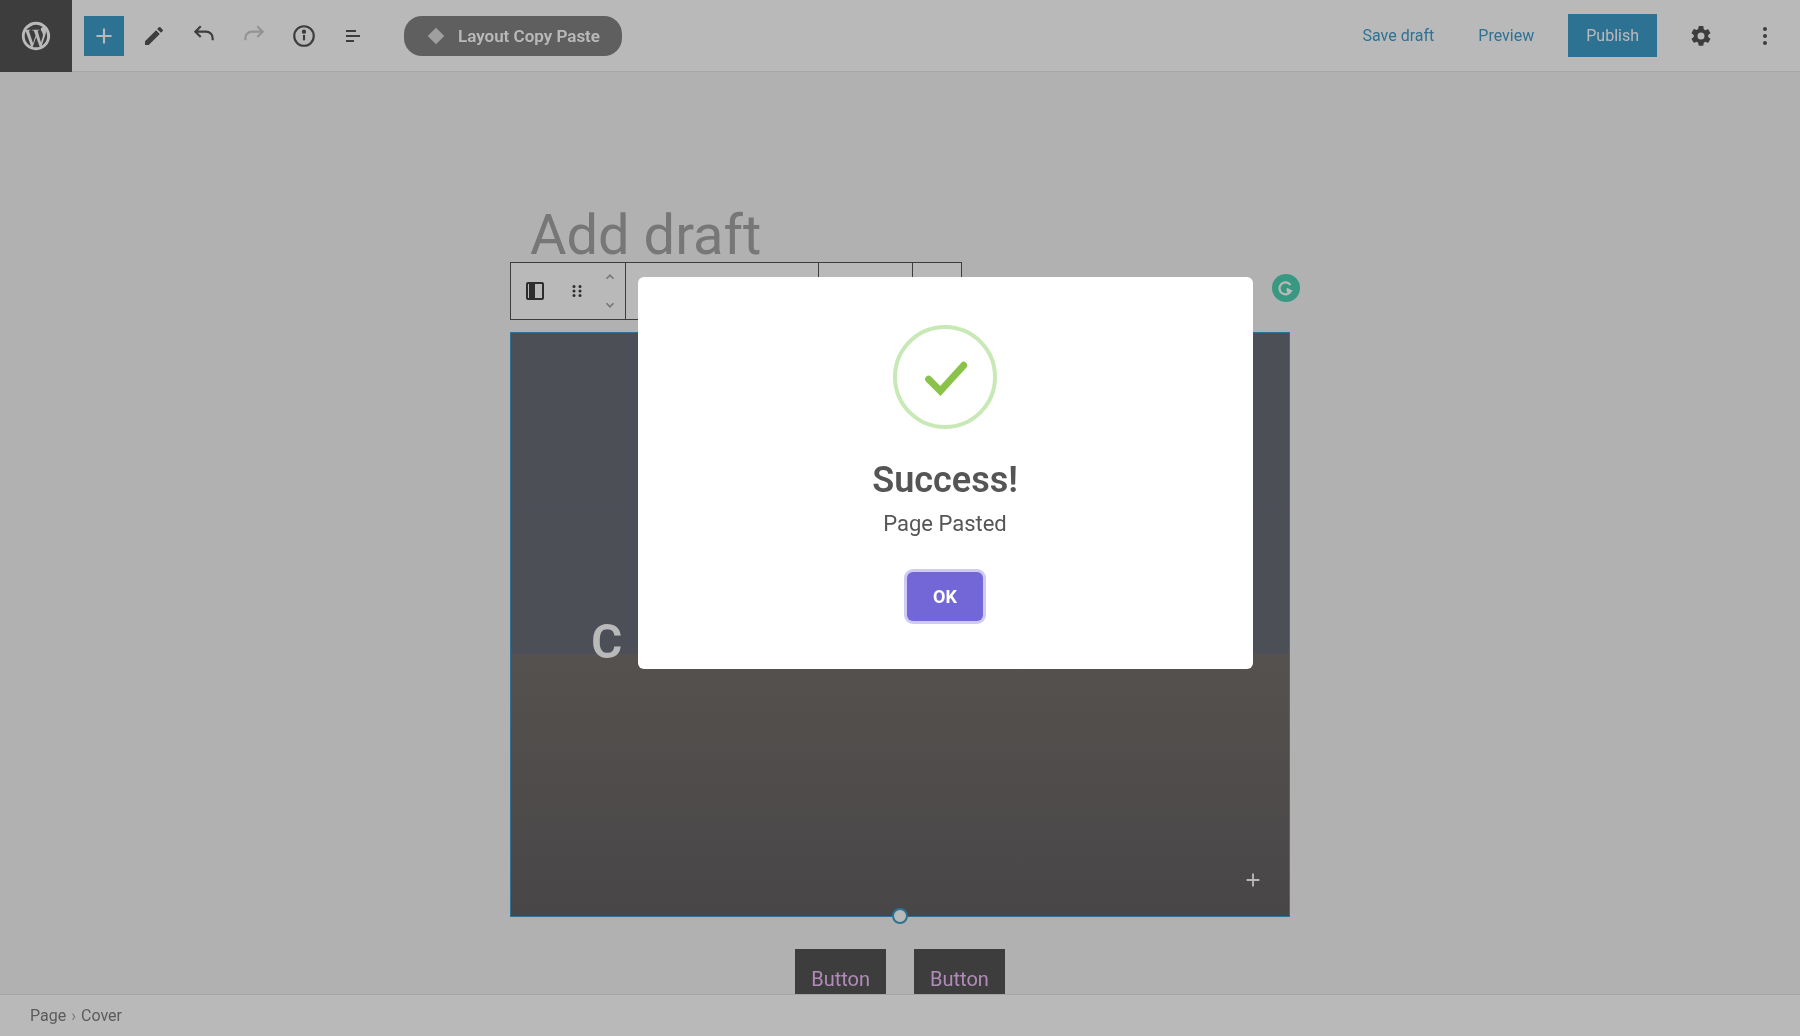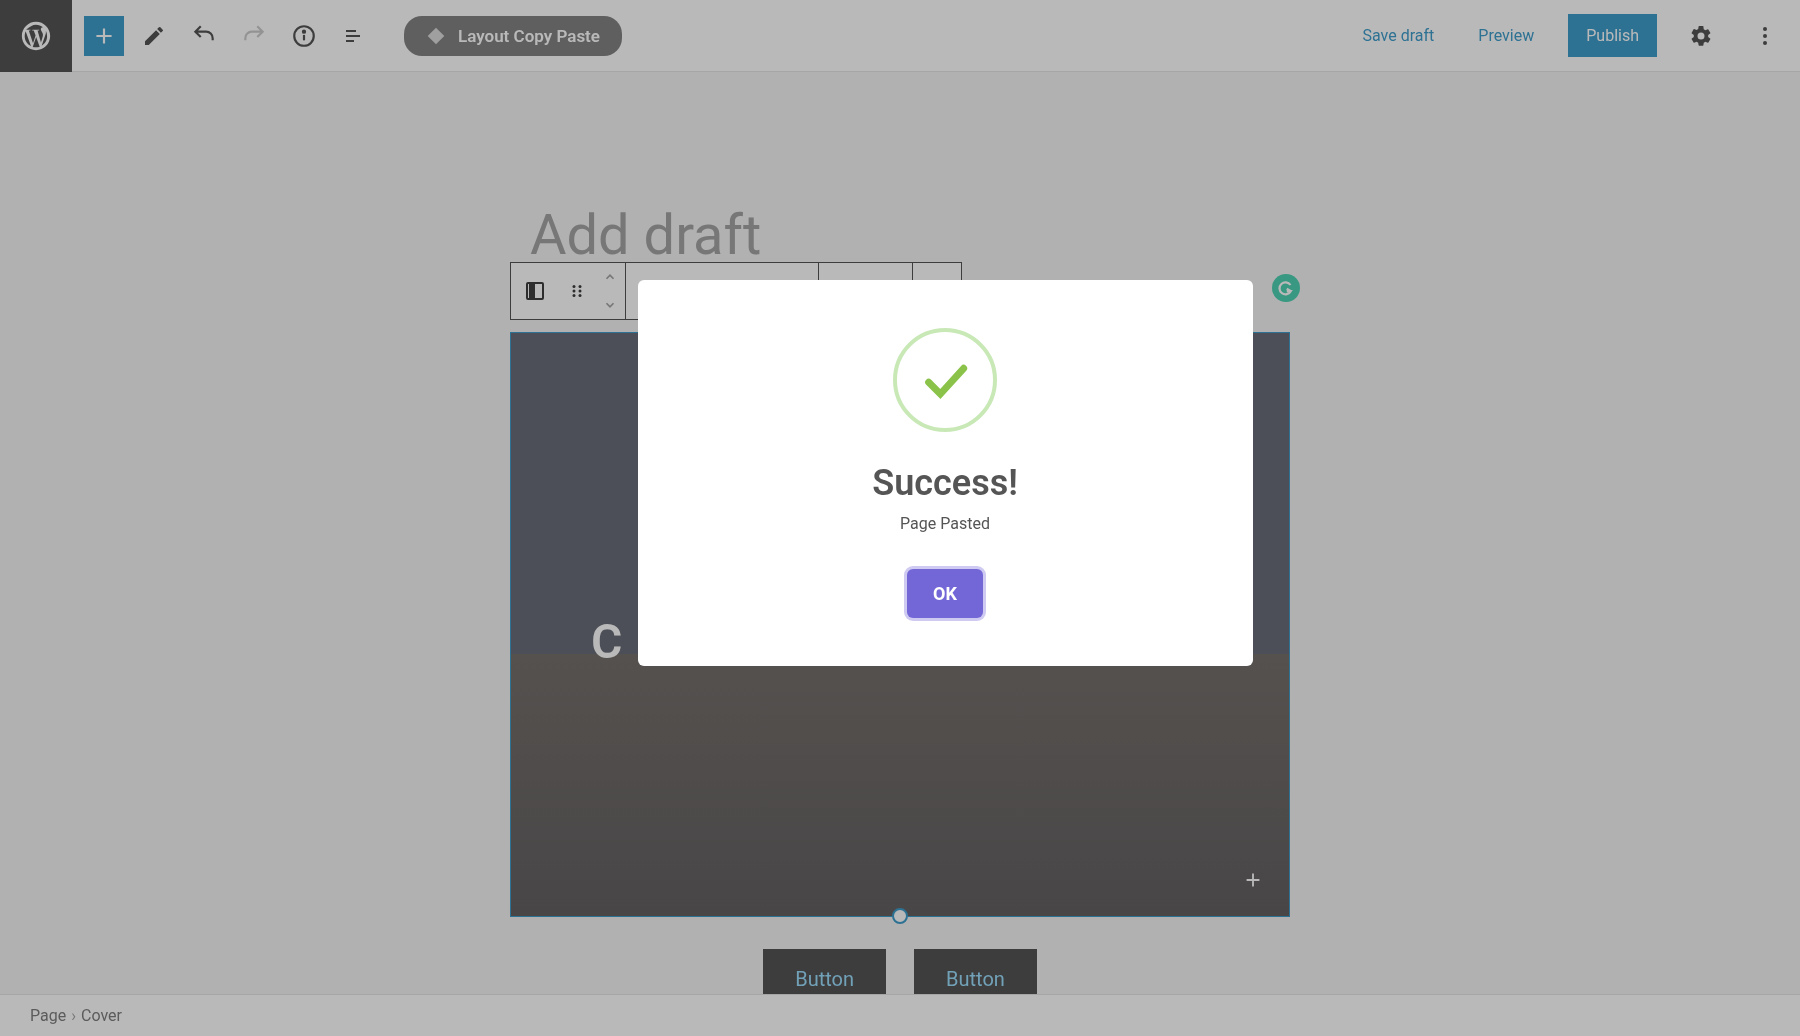--- a/index.html
+++ b/index.html
@@ -199,22 +199,22 @@
       background: #fff;
     }
     .buttons-row {
       display: flex;
       gap: 28px;
       justify-content: center;
       margin-top: 32px;
     }
     .block-button {
       background: #1e1e1e;
-      color: #7dd3fc;
-      padding: 18px 32px;
+      color: #f0abfc;
+      padding: 18px 16px;
       font-size: 20px;
       cursor: pointer;
     }
     .breadcrumb {
       position: absolute;
       bottom: 0;
       left: 0;
       right: 0;
       height: 42px;
       background: #fff;
@@ -257,21 +257,21 @@
       justify-content: center;
       margin-bottom: 30px;
     }
     .modal-title {
       font-size: 36px;
       font-weight: 600;
       color: #555;
       margin-bottom: 10px;
     }
     .modal-message {
-      font-size: 16px;
+      font-size: 22px;
       color: #555;
       margin-bottom: 36px;
     }
     .modal-ok-btn {
       background: #7367d8;
       color: #fff;
       font-size: 18px;
       font-weight: 700;
       padding: 14px 26px;
       border-radius: 6px;

